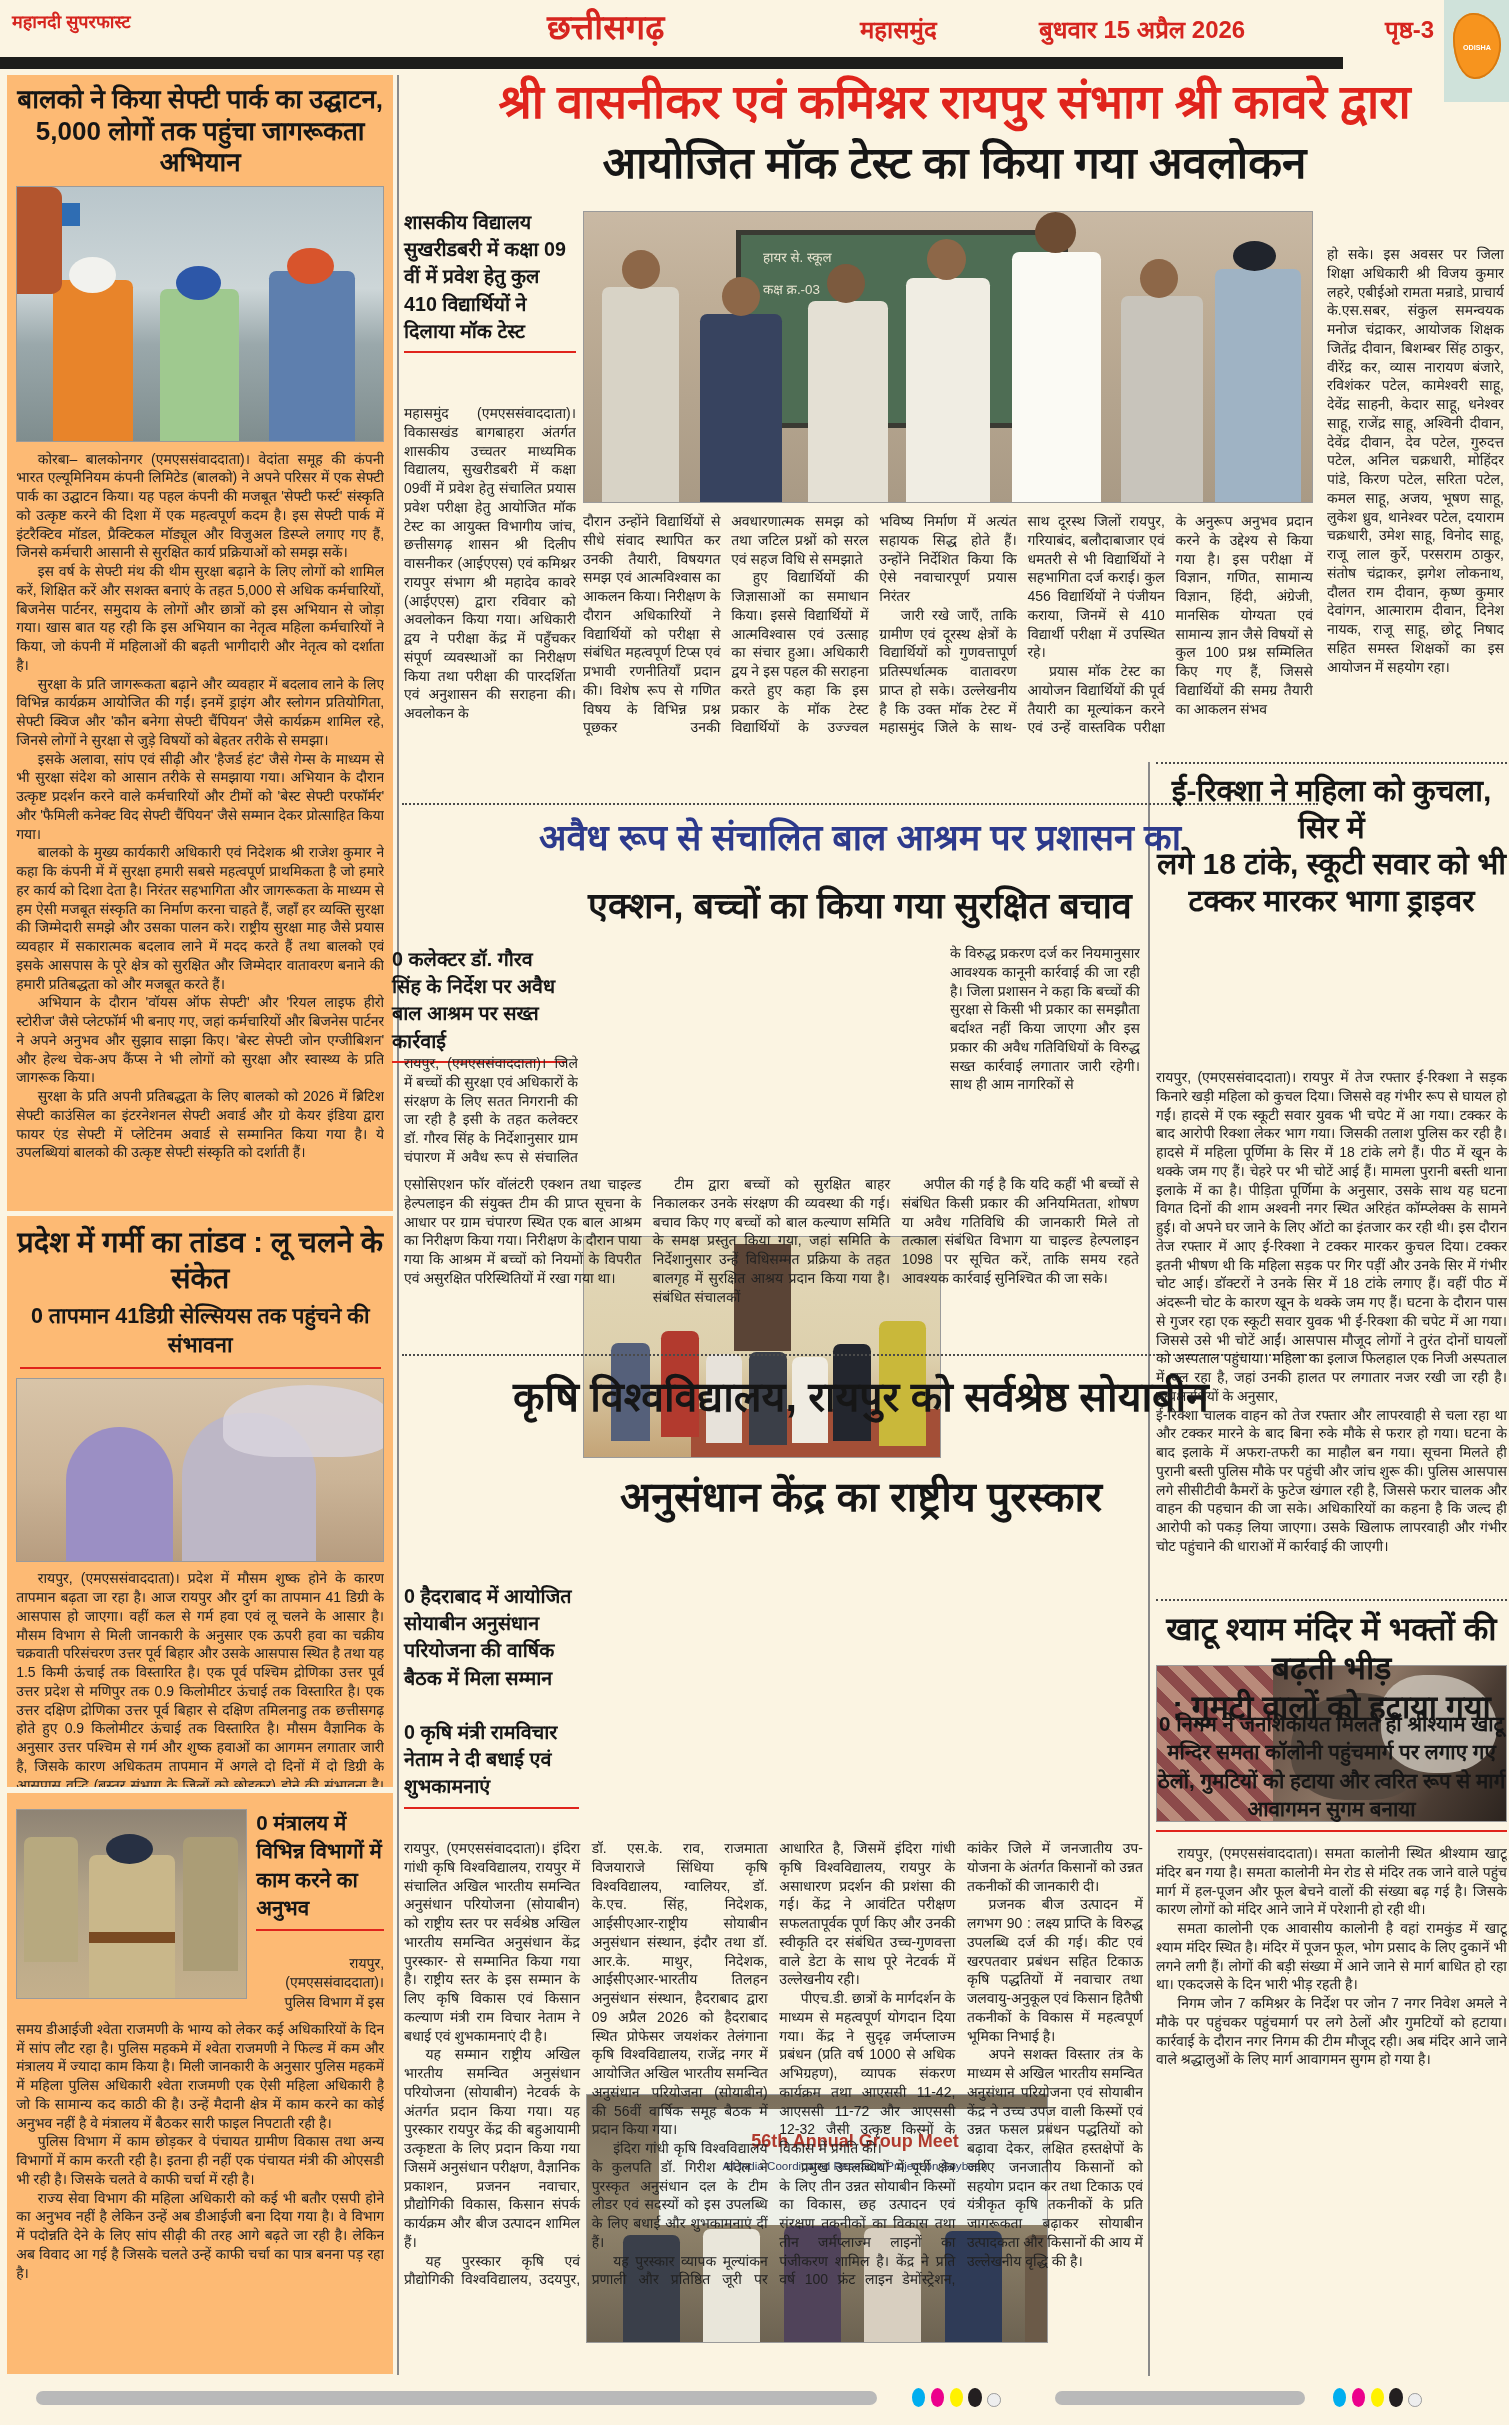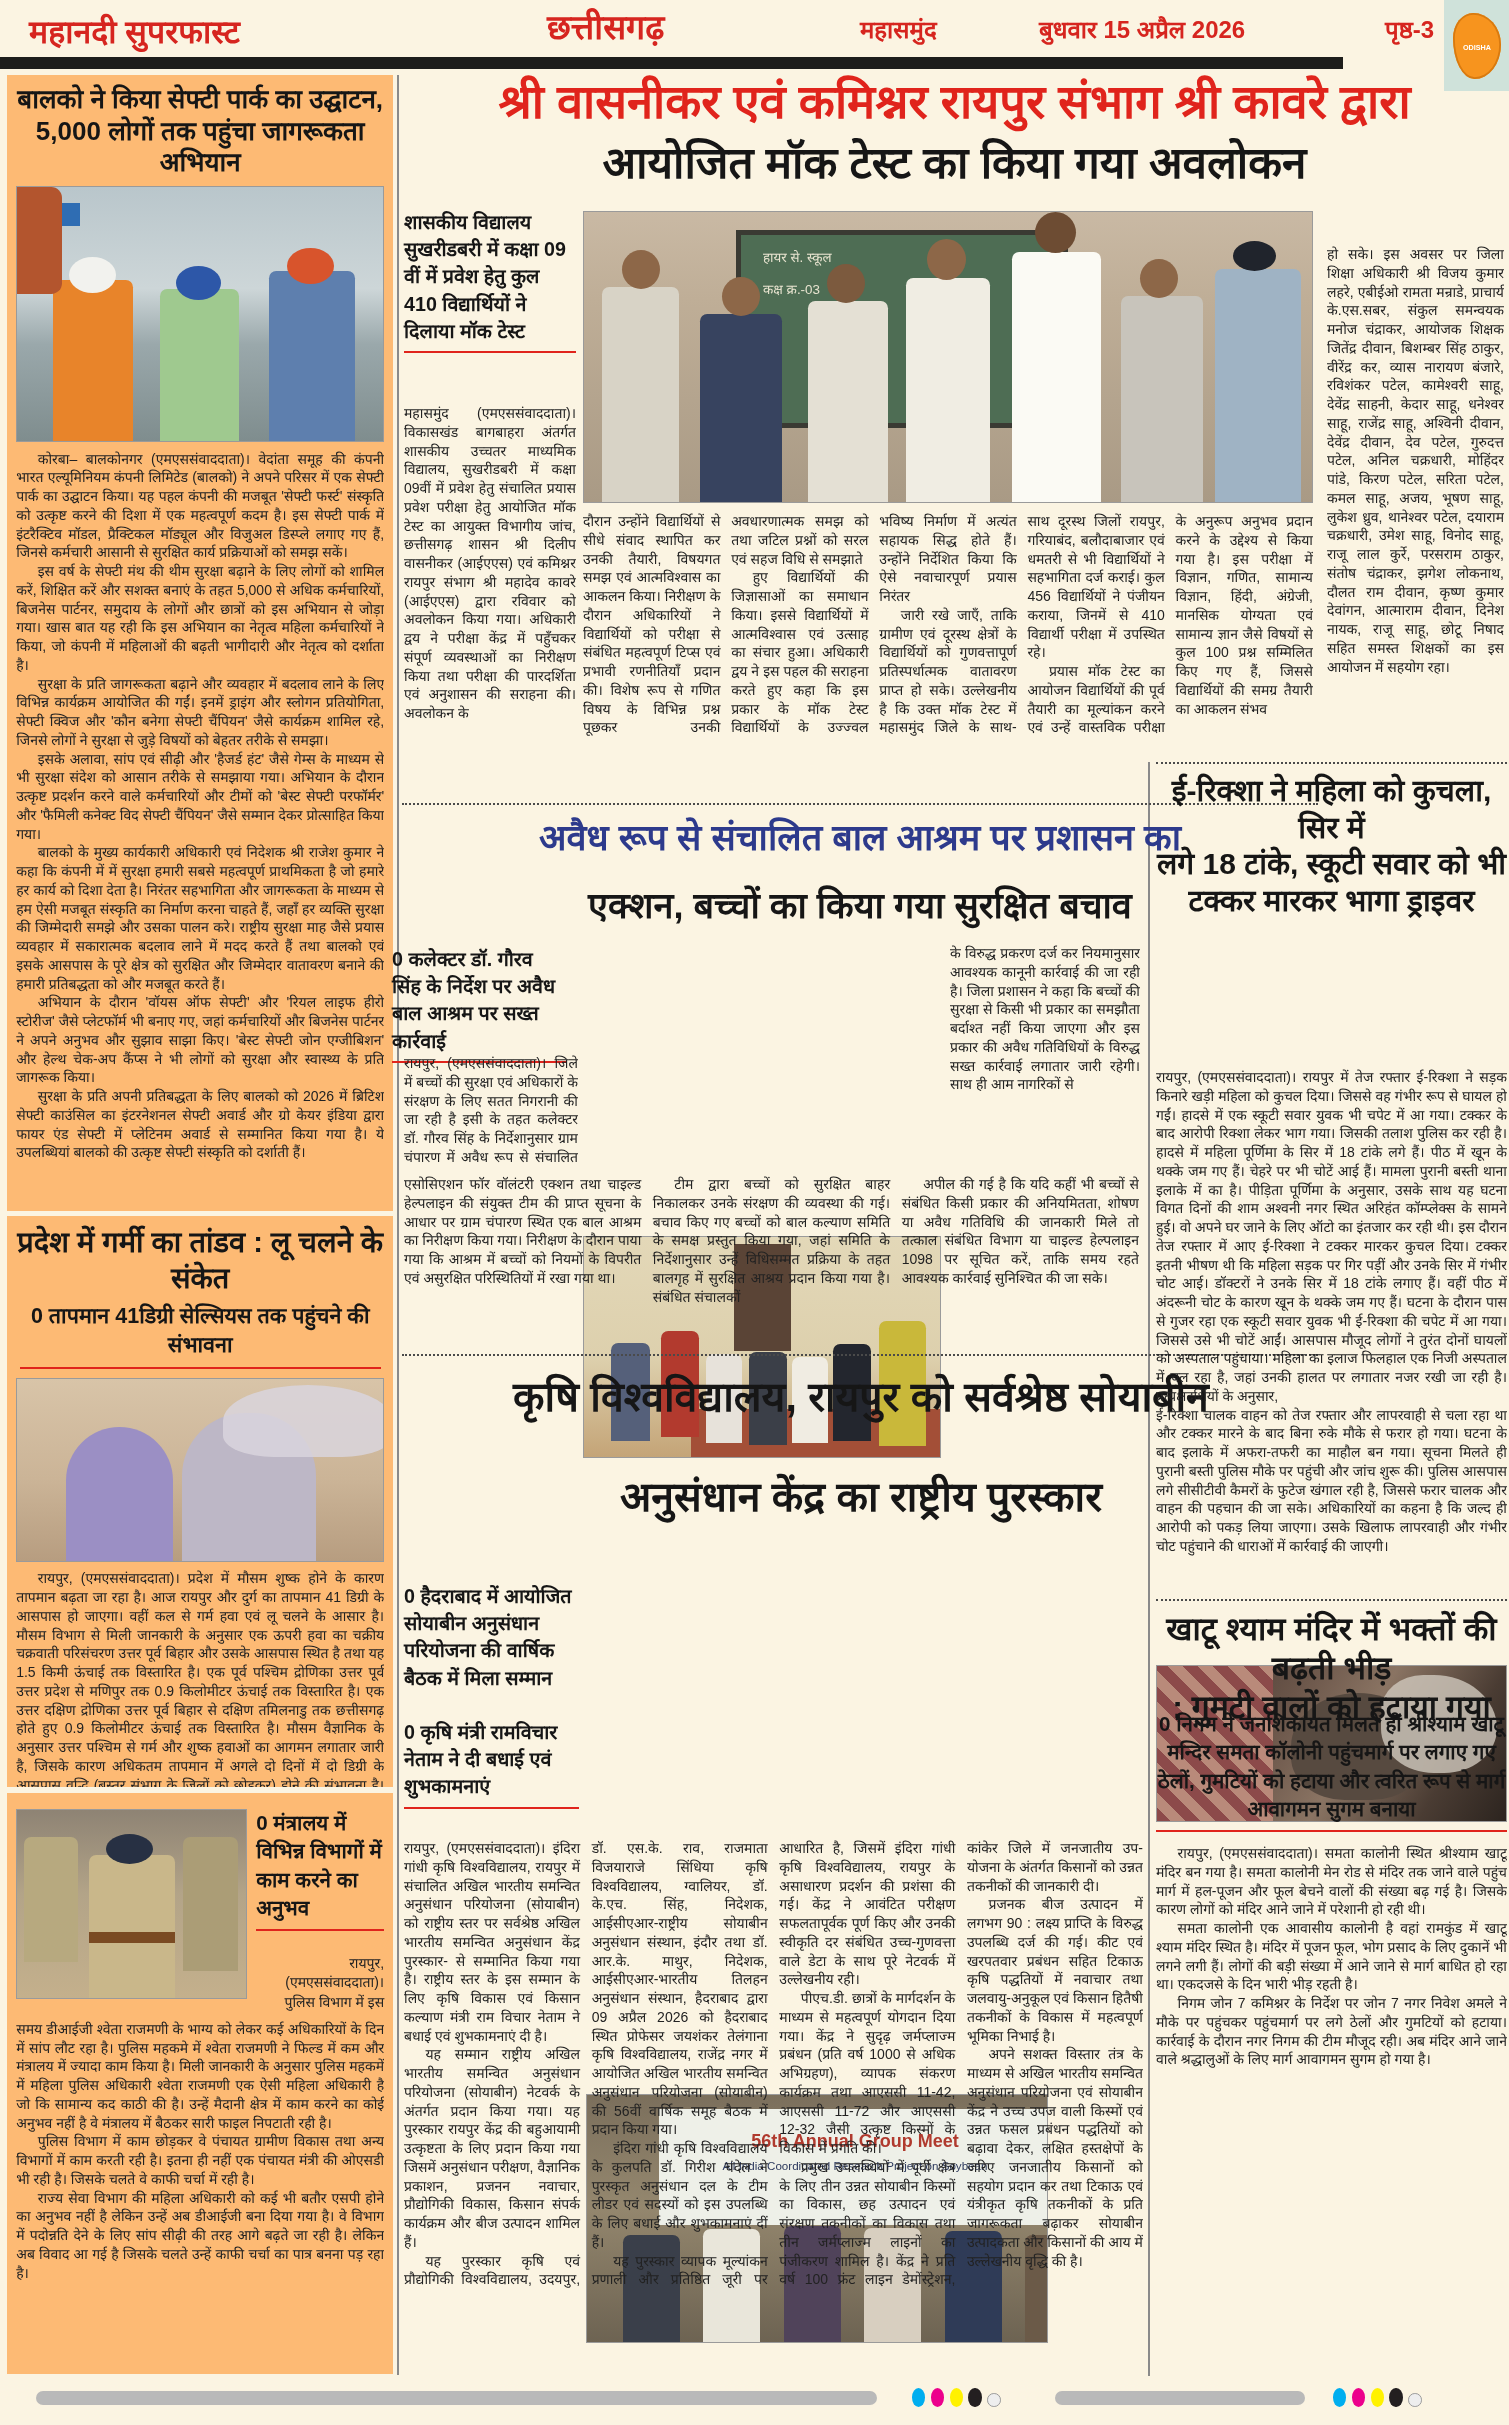--- a/index.html
+++ b/index.html
@@ -5,26 +5,26 @@
   html,body{margin:0;padding:0;}
   body{
     width:1510px;height:2426px;position:relative;
     background:#fbf4e2;
     font-family:"Liberation Sans", sans-serif;
     color:#1c1c1c;overflow:hidden;
   }
   .abs{position:absolute;}
   
   .mh-text{color:#d6251f;font-weight:bold;white-space:nowrap;}
-  .mh-name{left:29px;top:9px;font-size:32px;}
+  .mh-name{left:12px;top:9px;font-size:18px;}
   .mh-edition{left:547px;top:2.7px;font-size:34px;}
   .mh-city{left:860px;top:11.6px;font-size:24px;}
   .mh-date{left:1039px;top:11.6px;font-size:24px;}
   .mh-page{left:1385px;top:11.6px;font-size:24px;}
-  .mh-map{right:0;top:0;width:66px;height:91px;background:#cfe2da;z-index:5;}
+  .mh-map{right:0;top:0;width:66px;height:102px;background:#cfe2da;z-index:5;}
   .mh-map .blob{position:absolute;left:9px;top:12.5px;width:48px;height:66px;background:#f7941e;
     border-radius:42% 58% 55% 45% / 38% 48% 52% 62%;box-shadow:inset 0 0 0 1.8px #d87a10;}
   .mh-map .lbl{position:absolute;left:0;right:0;top:43px;text-align:center;color:#fff;font-size:7.2px;font-weight:bold;}
   .top-rule{left:0;top:57px;width:1343px;height:11.6px;background:#1d1d1b;}
   
   .panel{background:#fdba74;box-sizing:border-box;padding:9px 9px;overflow:hidden;}
   .hl{font-weight:bold;color:#161616;text-align:center;line-height:1.22;}
   .hl-red{color:#e0241c;}
   .hl-blue{color:#2d3a8c;}
   .subhead{font-weight:bold;color:#161616;line-height:1.38;}

